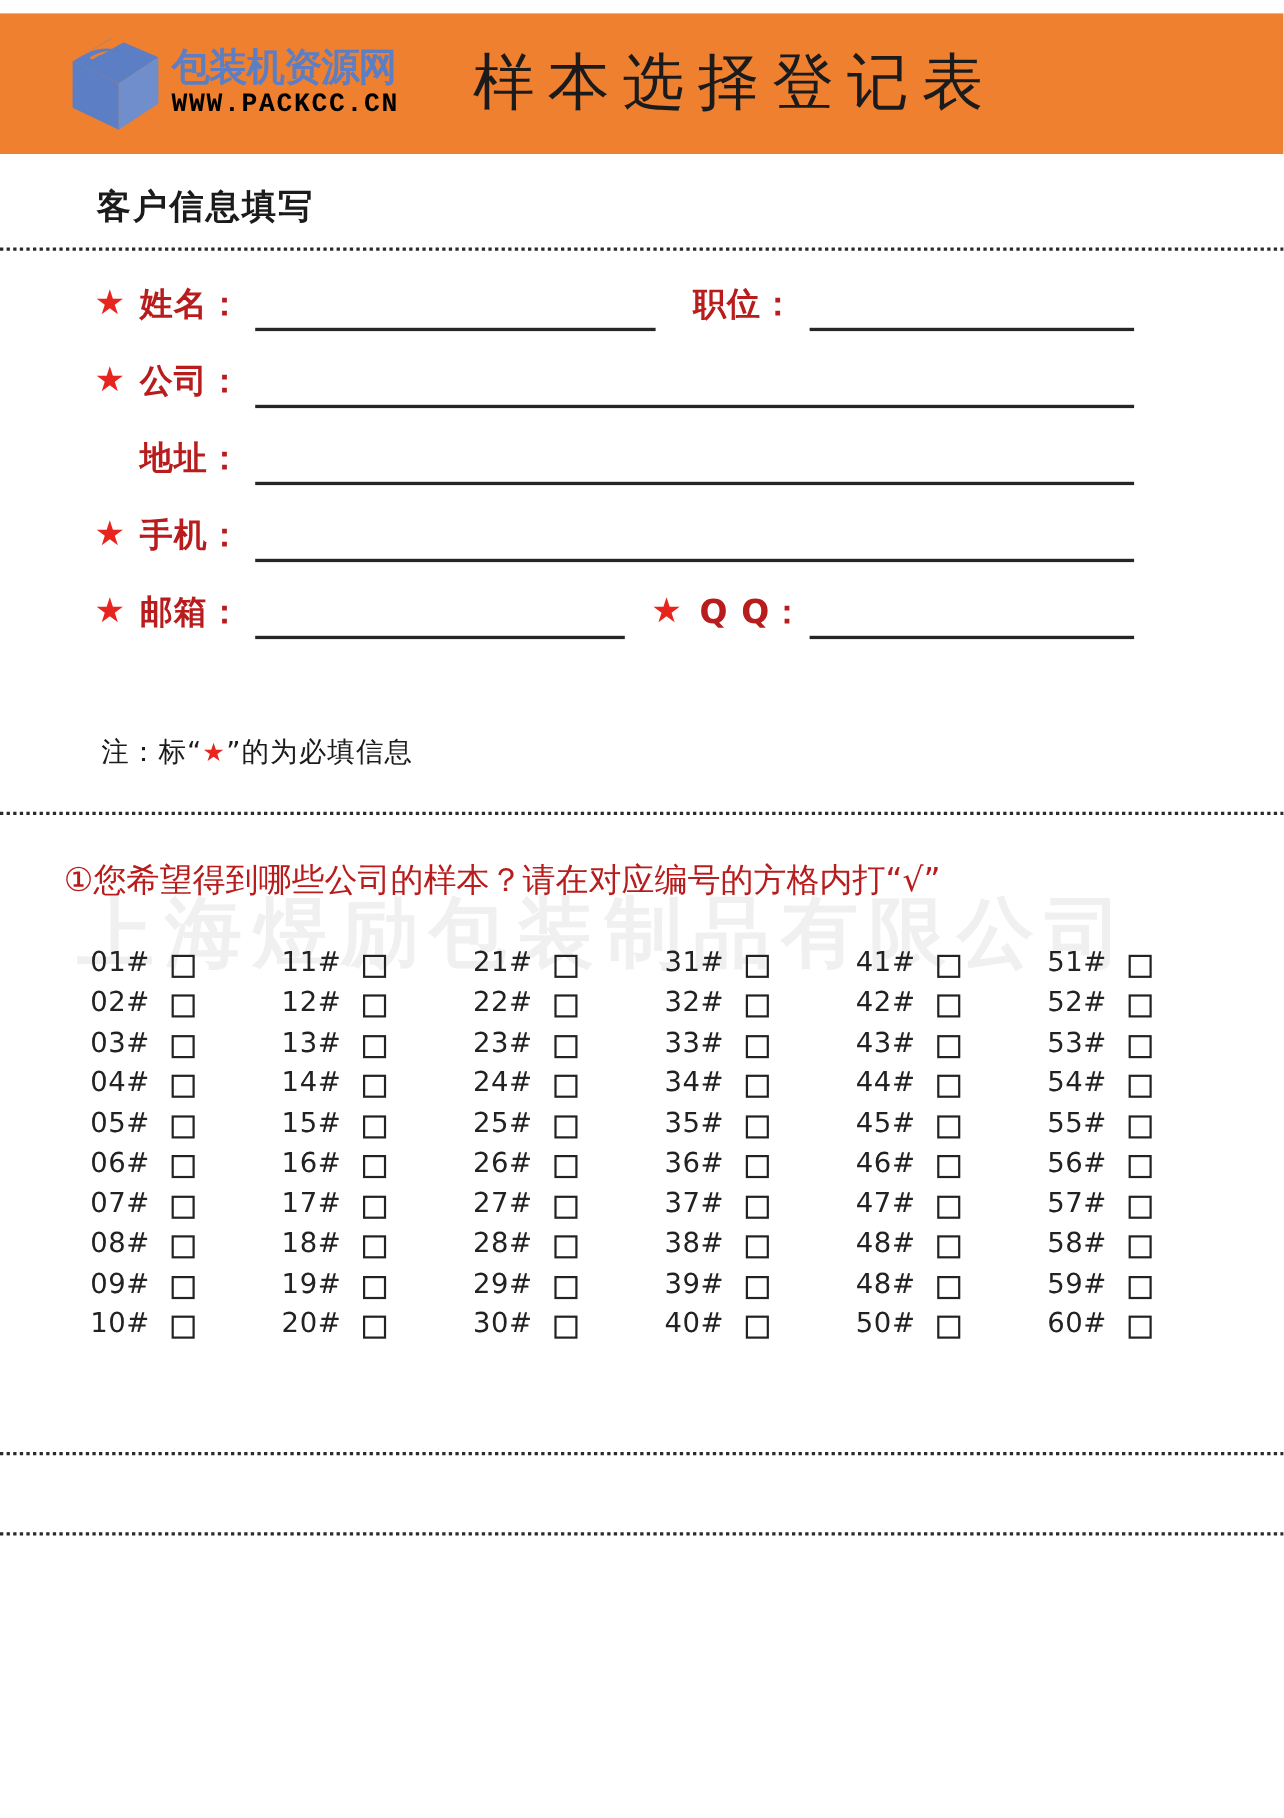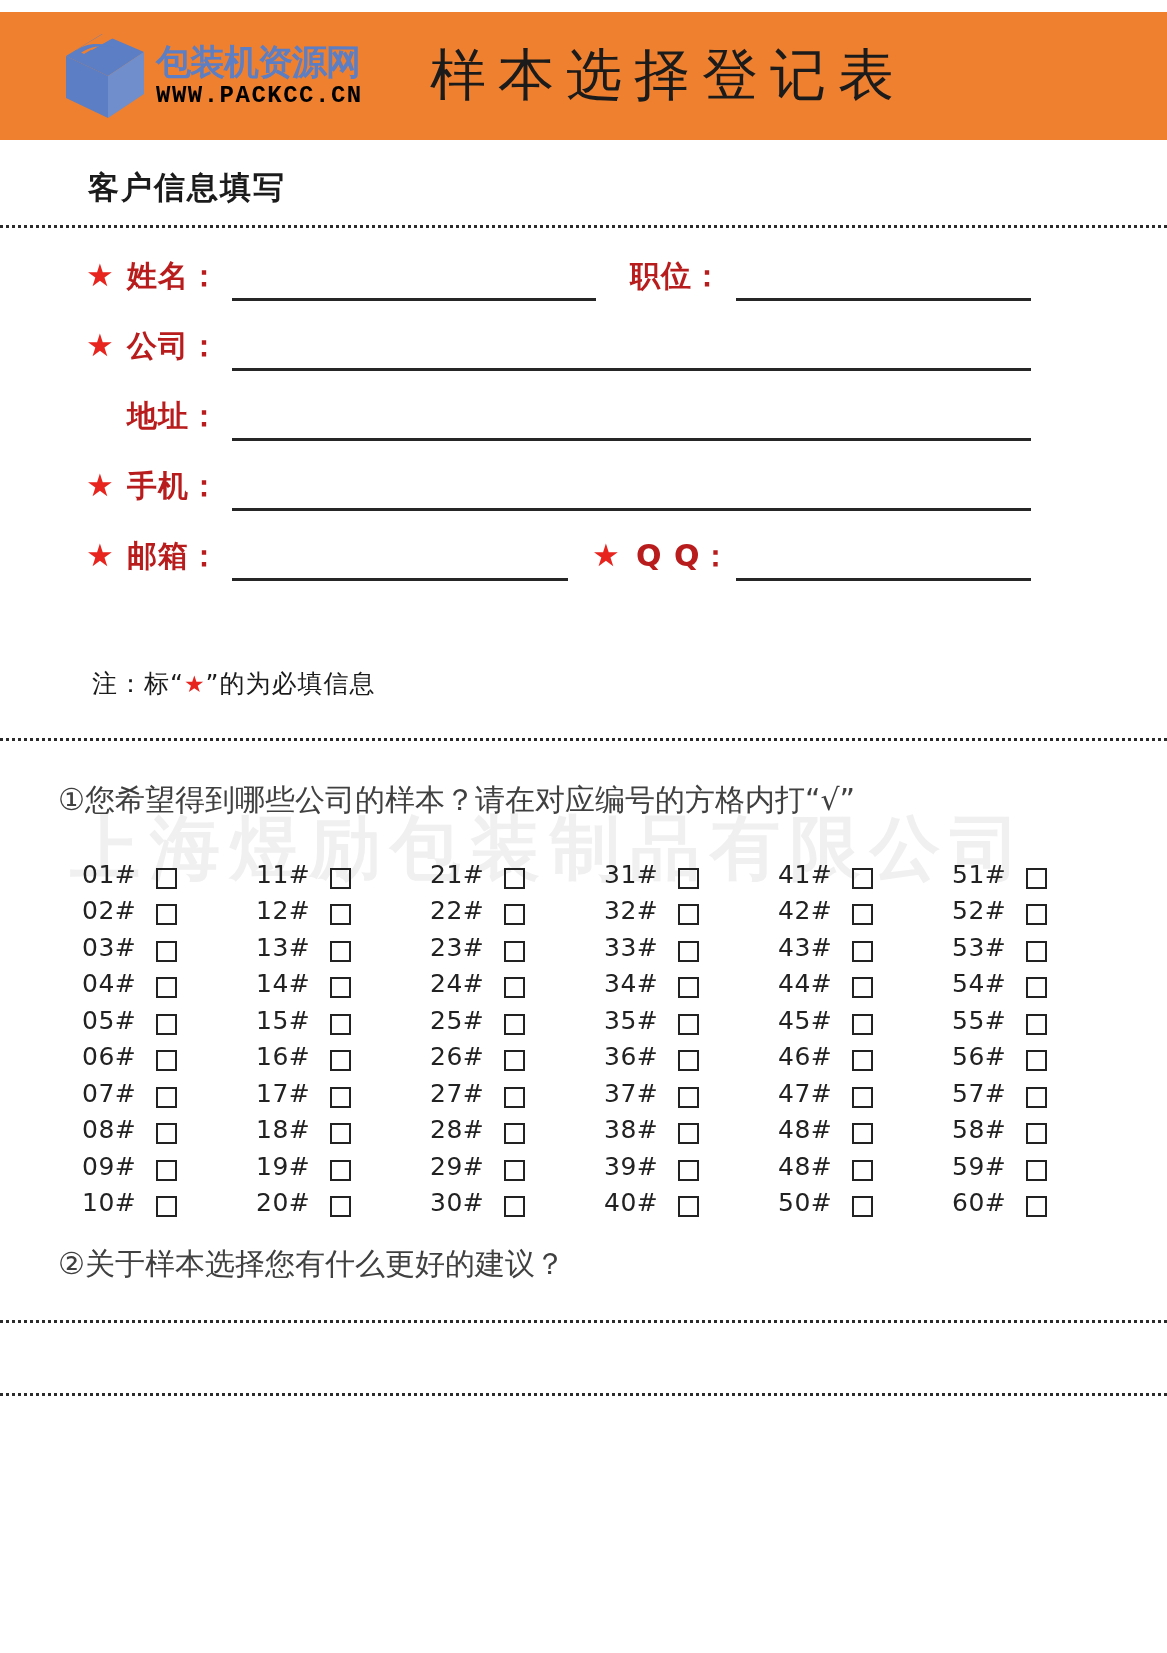--- a/index.html
+++ b/index.html
@@ -160,21 +160,21 @@
     letter-spacing: 10px;
     white-space: nowrap;
     pointer-events: none;
     z-index: 0;
   }
 
   
   .question {
     position: absolute;
     font-size: 30px;
-    color: #404040;
+    color: #b91c1c;
     white-space: nowrap;
     letter-spacing: 0px;
     z-index: 2;
   }
   .q1 { left: 58px; top: 768px; }
   .q2 { left: 58px; top: 1232px; }
 
   
   .grid {
     position: absolute;
@@ -567,19 +567,18 @@
           <span class="cell-label">59#</span>
           <span class="cell-box"></span>
         </div>
         <div class="grid-cell">
           <span class="cell-label">60#</span>
           <span class="cell-box"></span>
         </div>
       </div>
     </div>
 
-  <div class="question q2">②关于样本选择您有什么更好的建议？</div>
 
   <div class="divider d3"></div>
   <div class="divider d4"></div>
 
 
 </div>
 
 </body></html>

